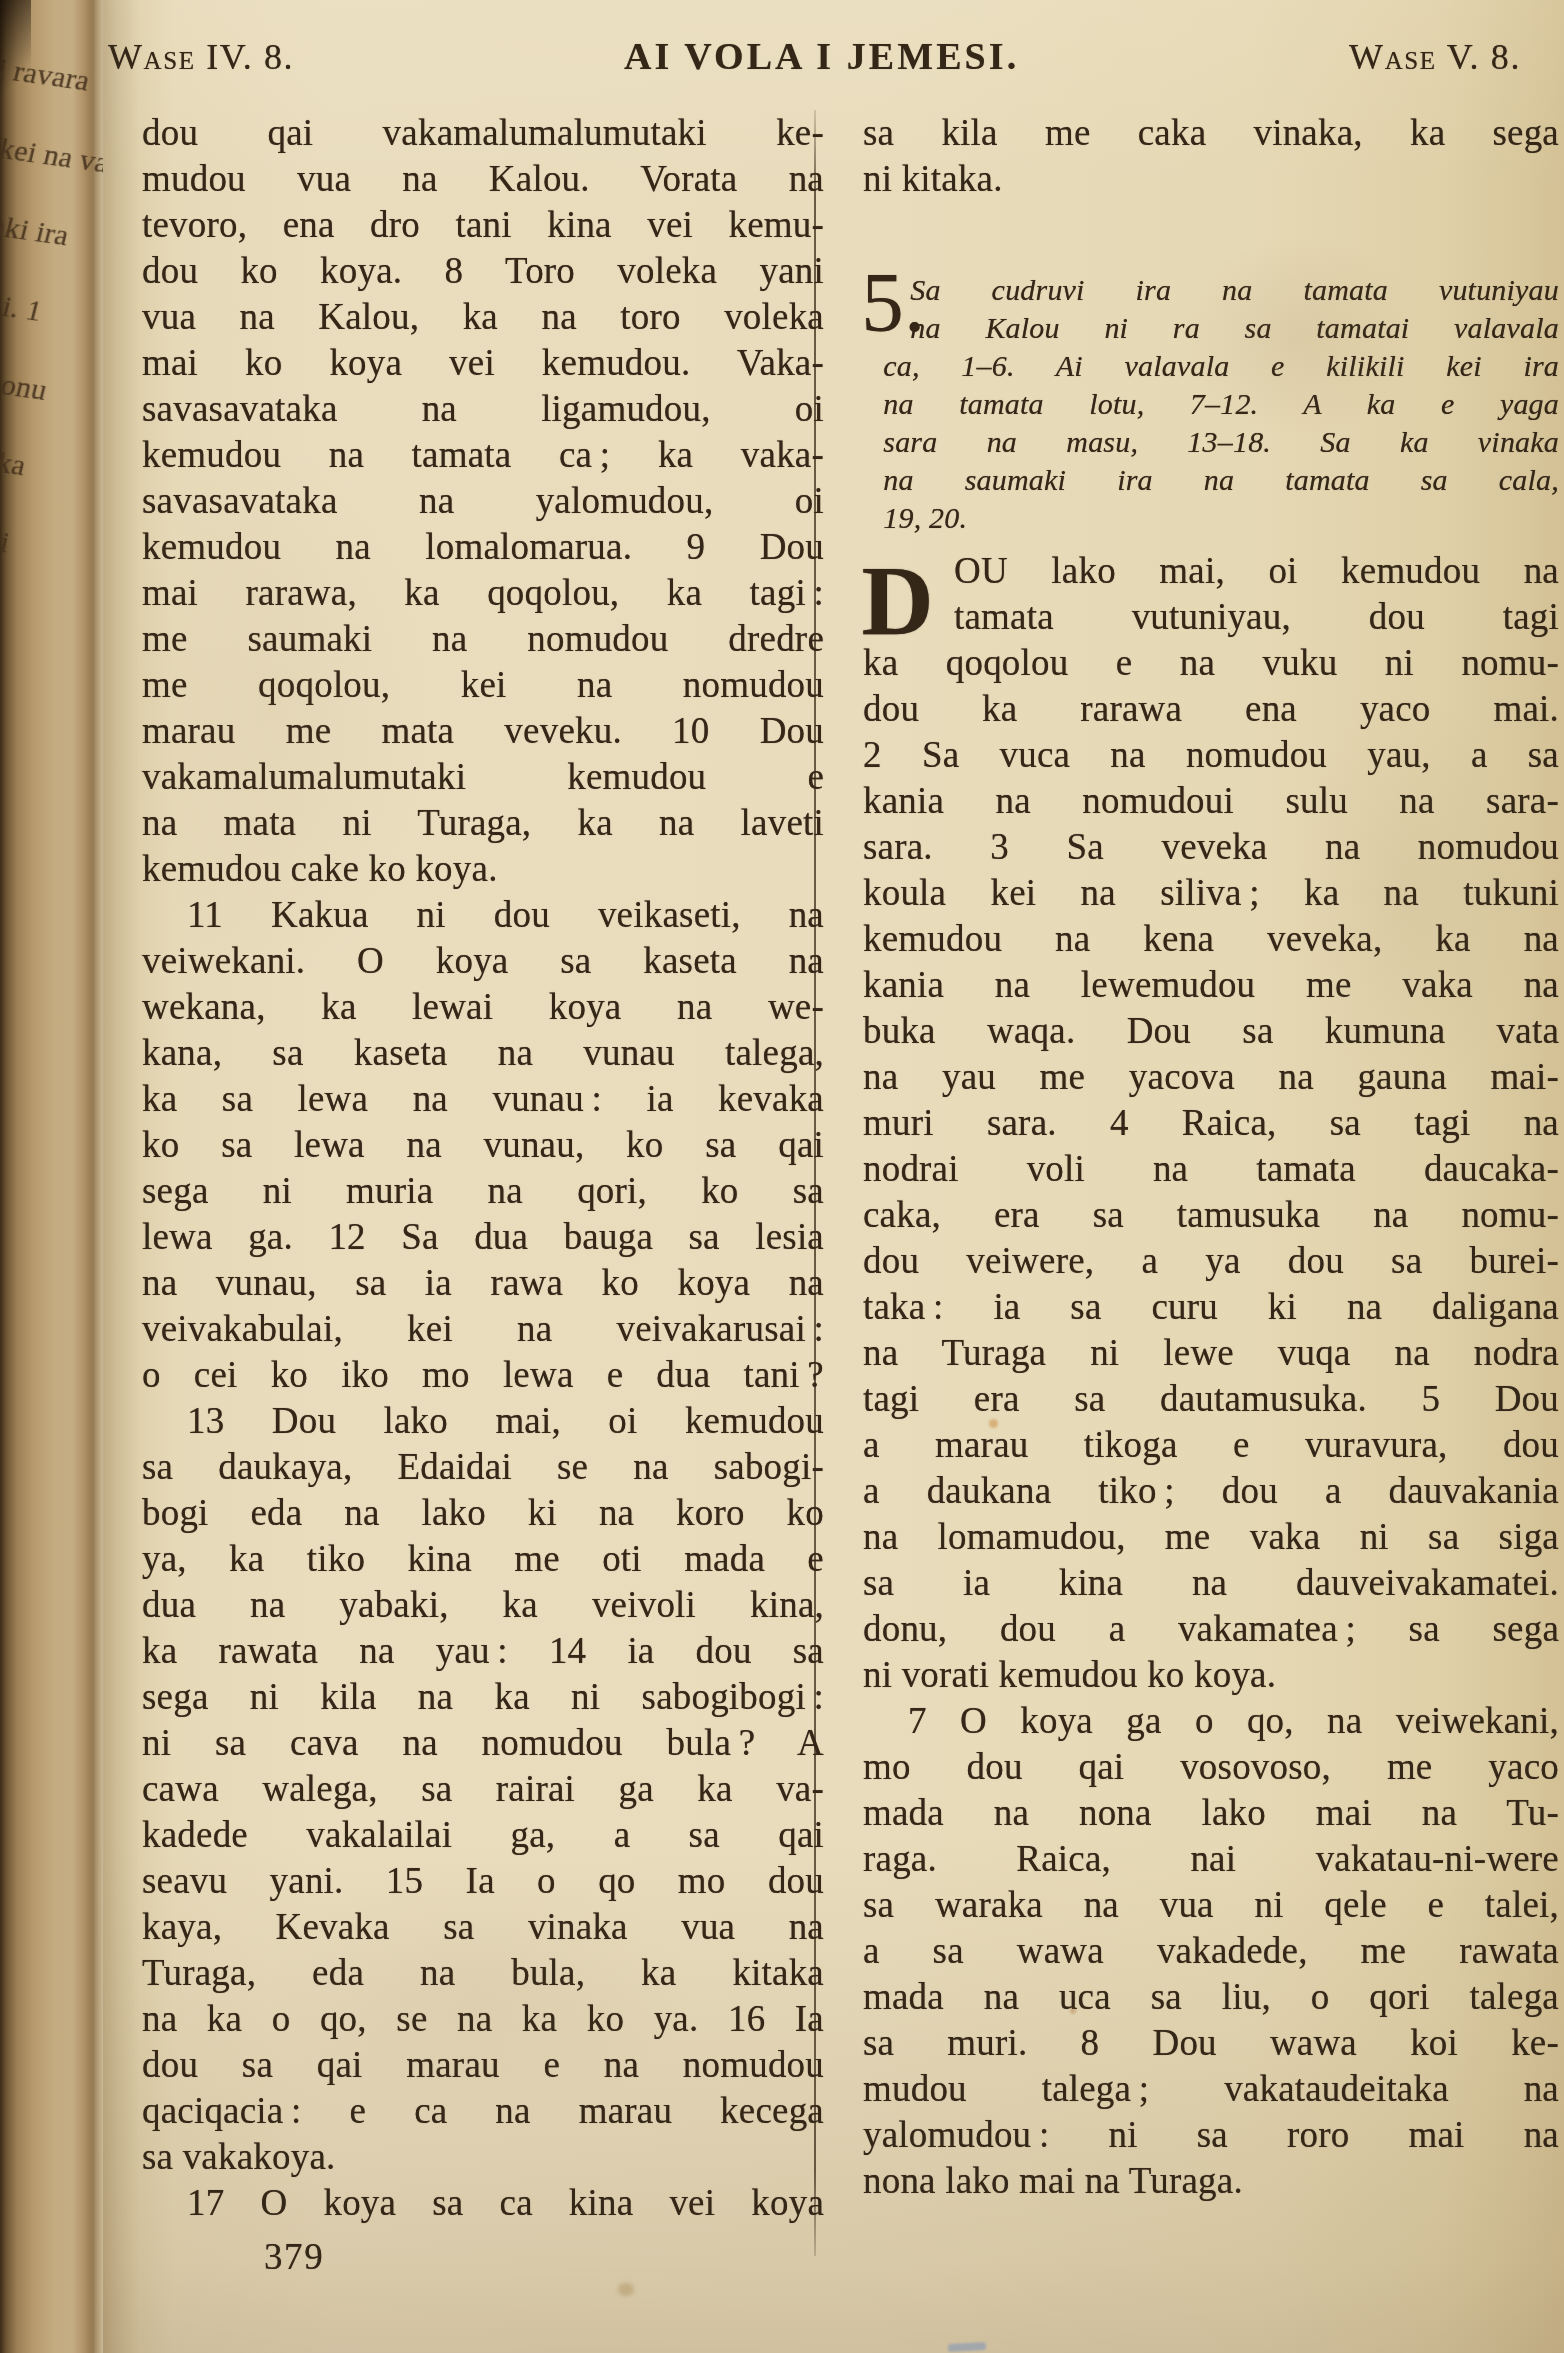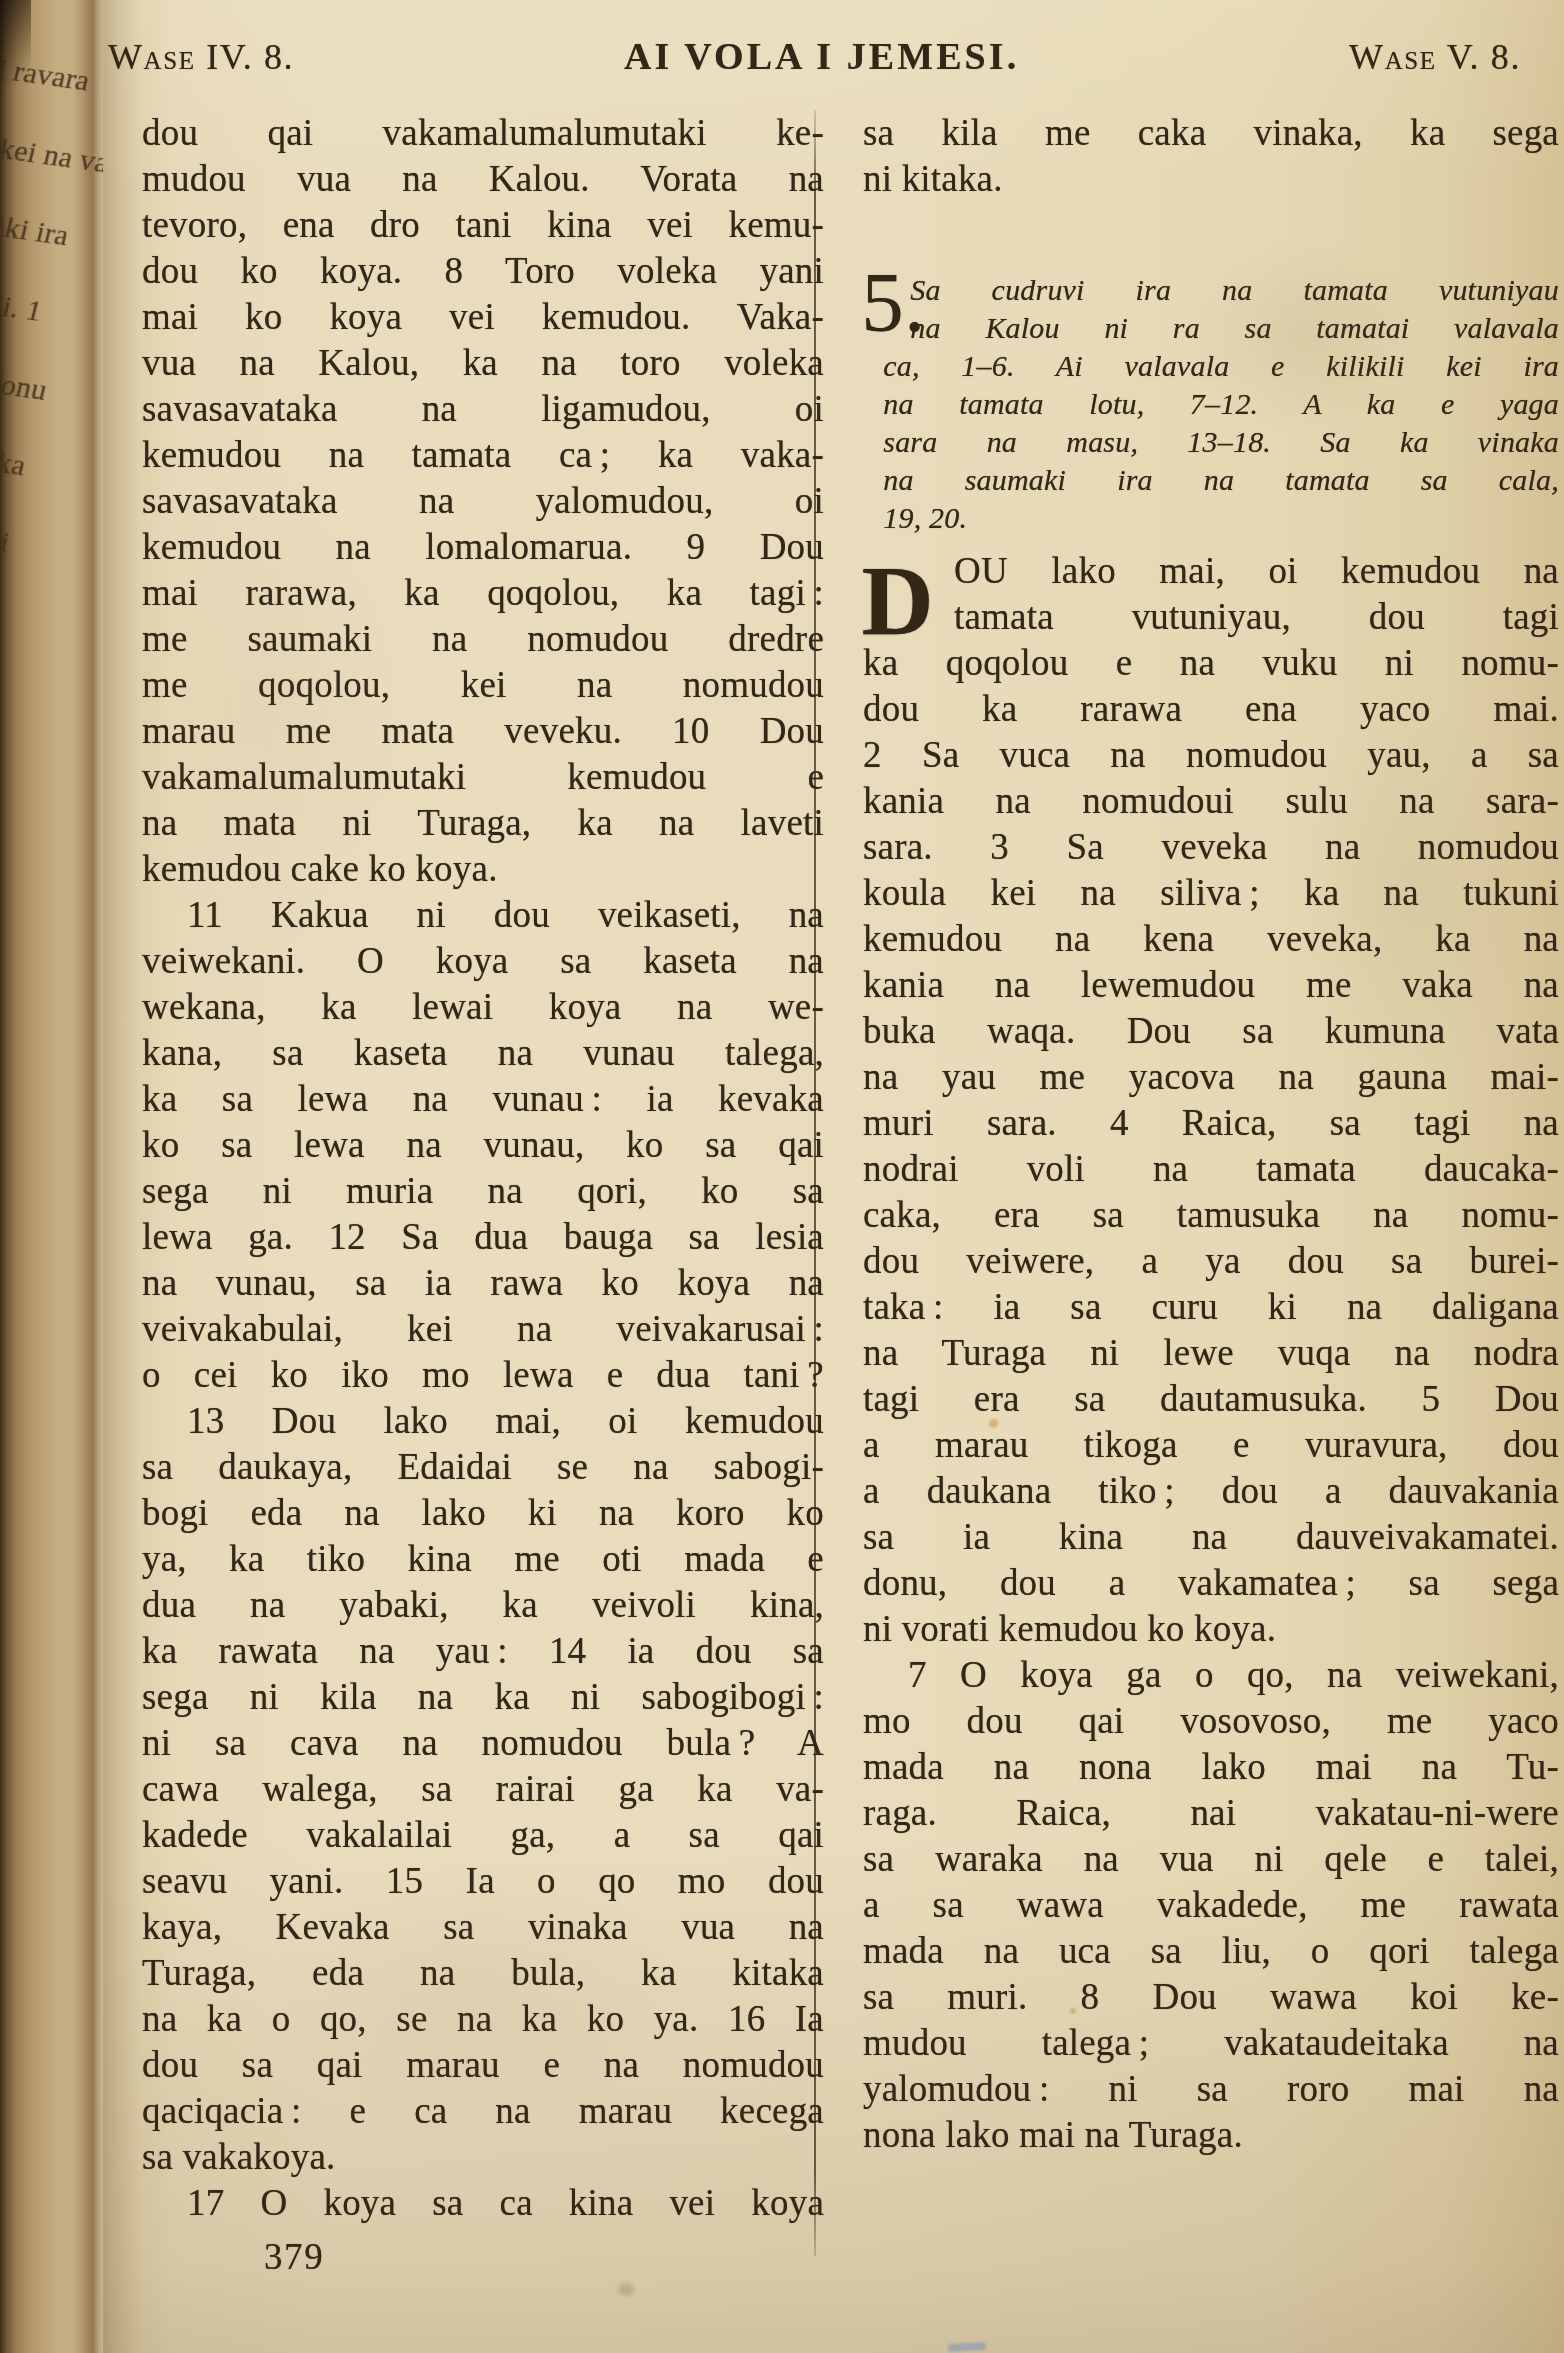--- a/index.html
+++ b/index.html
@@ -125,22 +125,22 @@
     <span class="rhead">Wase V. 8.</span>
   </div>
 
   <div class="divider"></div>
 
   <section class="col left">
       <div class="line">dou qai vakamalumalumutaki ke-</div>
       <div class="line">mudou vua na Kalou. Vorata na</div>
       <div class="line">tevoro, ena dro tani kina vei kemu-</div>
       <div class="line">dou ko koya. 8 Toro voleka yani</div>
+      <div class="line">vua na Kalou, ka na toro voleka</div>
       <div class="line">mai ko koya vei kemudou. Vaka-</div>
-      <div class="line">vua na Kalou, ka na toro voleka</div>
       <div class="line">savasavataka na ligamudou, oi</div>
       <div class="line">kemudou na tamata ca ; ka vaka-</div>
       <div class="line">savasavataka na yalomudou, oi</div>
       <div class="line">kemudou na lomalomarua. 9 Dou</div>
       <div class="line">mai rarawa, ka qoqolou, ka tagi :</div>
       <div class="line">me saumaki na nomudou dredre</div>
       <div class="line">me qoqolou, kei na nomudou</div>
       <div class="line">marau me mata veveku. 10 Dou</div>
       <div class="line">vakamalumalumutaki kemudou e</div>
       <div class="line">na mata ni Turaga, ka na laveti</div>
@@ -210,20 +210,21 @@
           <div class="line">na yau me yacova na gauna mai-</div>
           <div class="line">muri sara. 4 Raica, sa tagi na</div>
           <div class="line">nodrai voli na tamata daucaka-</div>
           <div class="line">caka, era sa tamusuka na nomu-</div>
           <div class="line">dou veiwere, a ya dou sa burei-</div>
           <div class="line">taka : ia sa curu ki na daligana</div>
           <div class="line">na Turaga ni lewe vuqa na nodra</div>
           <div class="line">tagi era sa dautamusuka. 5 Dou</div>
           <div class="line">a marau tikoga e vuravura, dou</div>
           <div class="line">a daukana tiko ; dou a dauvakania</div>
+          <div class="line">na lomamudou, me vaka ni sa siga</div>
           <div class="line">sa ia kina na dauveivakamatei.</div>
           <div class="line">donu, dou a vakamatea ; sa sega</div>
           <div class="line end">ni vorati kemudou ko koya.</div>
           <div class="line ind">7 O koya ga o qo, na veiwekani,</div>
           <div class="line">mo dou qai vosovoso, me yaco</div>
           <div class="line">mada na nona lako mai na Tu-</div>
           <div class="line">raga. Raica, nai vakatau-ni-were</div>
           <div class="line">sa waraka na vua ni qele e talei,</div>
           <div class="line">a sa wawa vakadede, me rawata</div>
           <div class="line">mada na uca sa liu, o qori talega</div>

